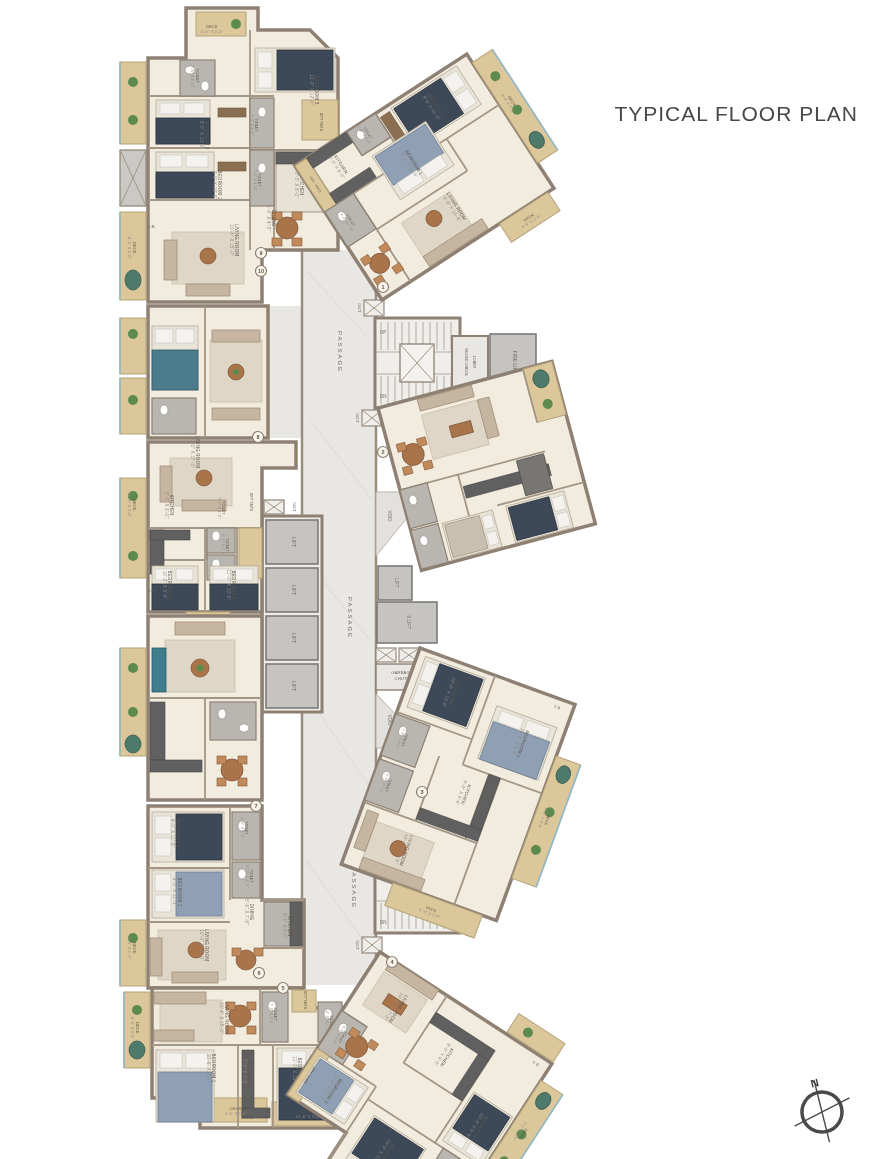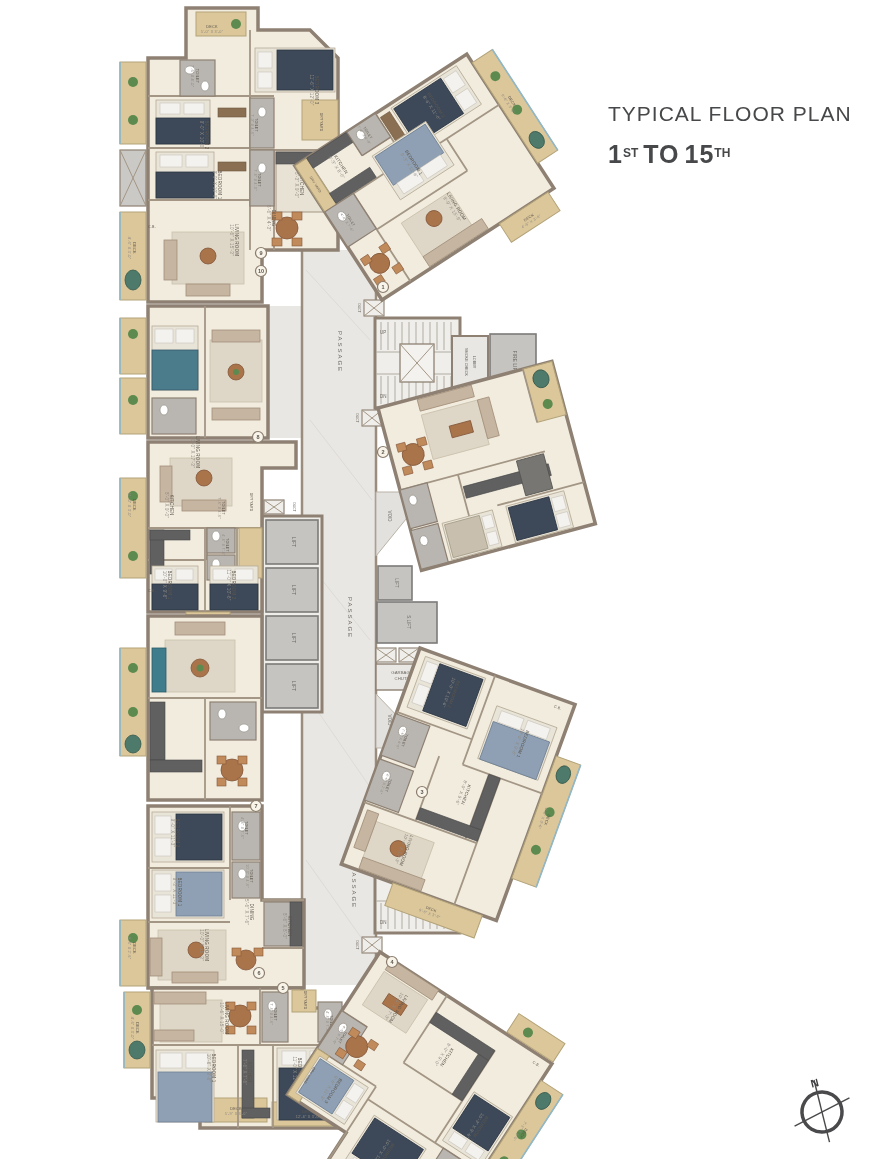--- a/index.html
+++ b/index.html
@@ -1,18 +1,18 @@
 <!DOCTYPE html>
 <html><head>
 <meta charset="utf-8">
 <style>
   html,body{margin:0;padding:0;background:#ffffff;}
   #stage{position:relative;width:885px;height:1159px;background:#ffffff;overflow:hidden;
          font-family:"Liberation Sans",sans-serif;}
-  #title-block{position:absolute;left:608px;top:102px;width:250px;text-align:left;color:#47484a;}
+  #title-block{position:absolute;left:608px;top:102px;width:250px;text-align:right;color:#47484a;}
   #title-line1{font-size:21px;letter-spacing:1px;}
   #title-line2{font-size:25px;font-weight:bold;margin-top:14px;letter-spacing:1px;}
   #title-line2 sup{font-size:12px;vertical-align:6px;letter-spacing:0;}
   #title-line2 .mid{margin:0 5px;}
   svg text{font-family:"Liberation Sans",sans-serif;}
   .wallF{fill:#f2ecdf;stroke:#8e8173;stroke-width:3.5;stroke-linejoin:miter;}
   .part{stroke:#a39685;stroke-width:1.8;fill:none;}
   .gray{fill:#b9b6b1;stroke:#8e8173;stroke-width:1.2;}
   .deck{fill:#dcc79b;stroke:#b3a379;stroke-width:1;}
   .ledge{fill:#cbc9c6;stroke:#8e8173;stroke-width:1.2;}
@@ -41,21 +41,20 @@
   .badgetxt{fill:#5d564c;font-size:5.5px;font-weight:bold;text-anchor:middle;}
   .compass{stroke:#4a4a4c;}
 </style>
 </head>
 <body>
 
 <div id="stage">
 
   <div id="title-block">
     <div id="title-line1">TYPICAL FLOOR PLAN</div>
-    <div id="title-line2"><span>1</span><sup>ST</sup><span class="mid">TO</span><span>15</span><sup>TH</sup></div>
   </div>
 
   <svg width="885" height="1159" viewBox="0 0 885 1159">
 
     <g>
       <rect x="302" y="250" width="74" height="735" class="marble"></rect>
       <rect x="268" y="306" width="34" height="132" class="marble"></rect>
       <path d="M306,270 L370,340 M310,420 L372,500 M306,560 L370,640 M310,700 L372,790 M306,860 L370,950" stroke="#dedbd6" stroke-width="1" fill="none"></path>
       <path d="M302,250 L302,985 M376,250 L376,985" stroke="#9a8d7d" stroke-width="2.5" fill="none"></path>
       <text class="corelab" font-size="6" letter-spacing="2" text-anchor="middle" transform="rotate(90 338 352)" x="338" y="352">PASSAGE</text>

